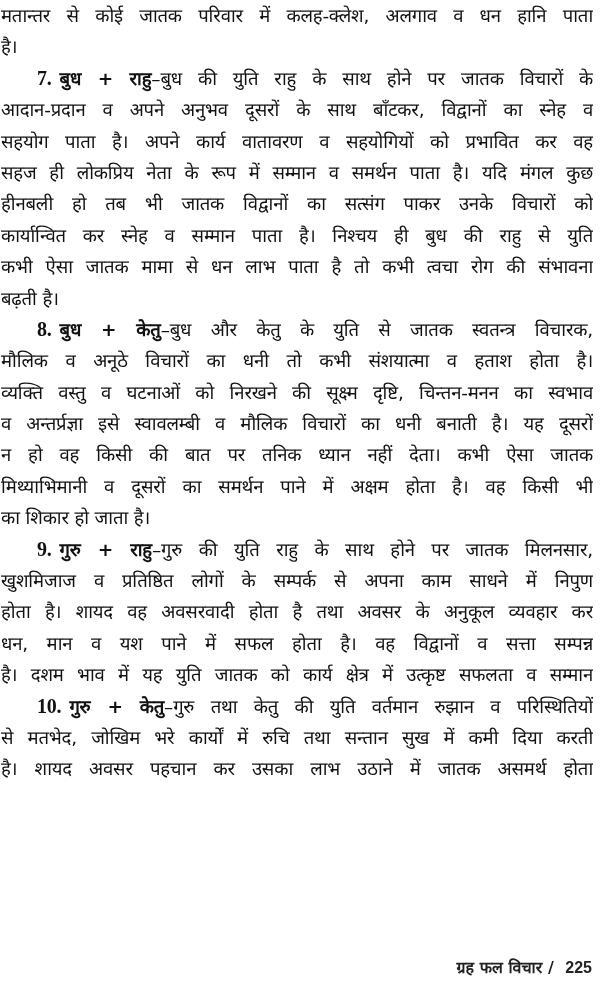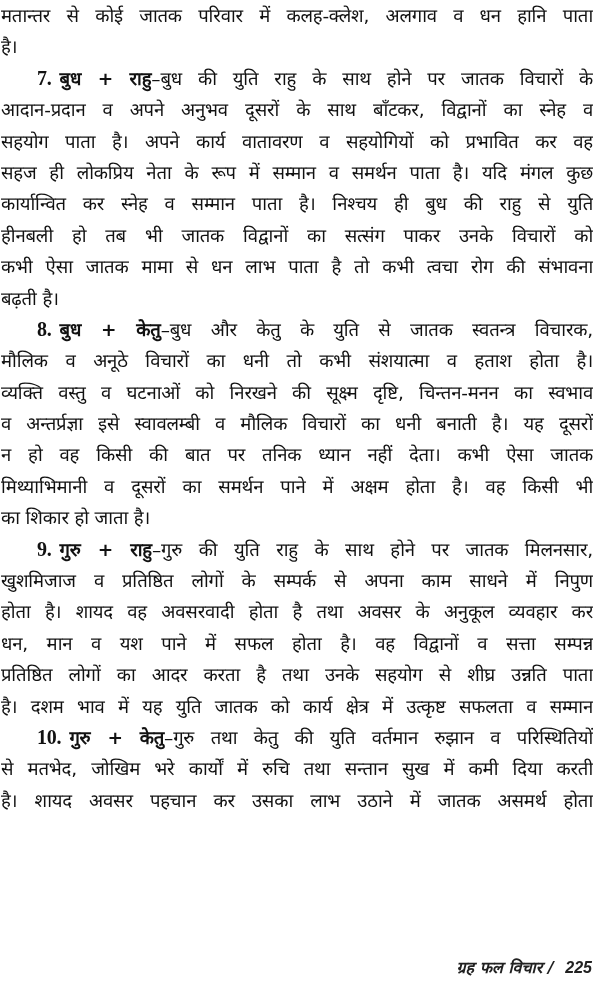--- a/index.html
+++ b/index.html
@@ -44,21 +44,20 @@
       margin-right: 8px;
     }
     .head {
       font-weight: bold;
     }
     .footer {
       position: absolute;
       right: 8px;
       top: 956px;
       font-size: 16px;
-      font-style: italic;
       font-weight: bold;
       color: #222222;
       font-family: "DejaVu Sans", sans-serif;
     }
     .footer .pg {
       font-family: "Liberation Sans", sans-serif;
       margin-left: 6px;
     }
   </style>
 </head>
@@ -69,42 +68,41 @@
   <div>
     <div class="line">मतान्तर से कोई जातक परिवार में कलह-क्लेश, अलगाव व धन हानि पाता</div>
     <div class="line last">है।</div>
   </div>
 
   <div>
     <div class="line first"><span class="num">7.</span><span class="head">बुध + राहु</span><span>–बुध की युति राहु के साथ होने पर जातक विचारों के</span></div>
     <div class="line">आदान-प्रदान व अपने अनुभव दूसरों के साथ बाँटकर, विद्वानों का स्नेह व</div>
     <div class="line">सहयोग पाता है। अपने कार्य वातावरण व सहयोगियों को प्रभावित कर वह</div>
     <div class="line">सहज ही लोकप्रिय नेता के रूप में सम्मान व समर्थन पाता है। यदि मंगल कुछ</div>
+    <div class="line">हीनबली हो तब भी जातक विद्वानों का सत्संग पाकर उनके विचारों को</div>
     <div class="line">कार्यान्वित कर स्नेह व सम्मान पाता है। निश्चय ही बुध की राहु से युति</div>
-    <div class="line">हीनबली हो तब भी जातक विद्वानों का सत्संग पाकर उनके विचारों को</div>
     <div class="line">कभी ऐसा जातक मामा से धन लाभ पाता है तो कभी त्वचा रोग की संभावना</div>
     <div class="line last">बढ़ती है।</div>
   </div>
 
   <div>
     <div class="line first"><span class="num">8.</span><span class="head">बुध + केतु</span><span>–बुध और केतु के युति से जातक स्वतन्त्र विचारक,</span></div>
     <div class="line">मौलिक व अनूठे विचारों का धनी तो कभी संशयात्मा व हताश होता है।</div>
     <div class="line">व्यक्ति वस्तु व घटनाओं को निरखने की सूक्ष्म दृष्टि, चिन्तन-मनन का स्वभाव</div>
     <div class="line">व अन्तर्प्रज्ञा इसे स्वावलम्बी व मौलिक विचारों का धनी बनाती है। यह दूसरों</div>
     <div class="line">न हो वह किसी की बात पर तनिक ध्यान नहीं देता। कभी ऐसा जातक</div>
     <div class="line">मिथ्याभिमानी व दूसरों का समर्थन पाने में अक्षम होता है। वह किसी भी</div>
     <div class="line last">का शिकार हो जाता है।</div>
   </div>
 
   <div>
     <div class="line first"><span class="num">9.</span><span class="head">गुरु + राहु</span><span>–गुरु की युति राहु के साथ होने पर जातक मिलनसार,</span></div>
     <div class="line">खुशमिजाज व प्रतिष्ठित लोगों के सम्पर्क से अपना काम साधने में निपुण</div>
     <div class="line">होता है। शायद वह अवसरवादी होता है तथा अवसर के अनुकूल व्यवहार कर</div>
     <div class="line">धन, मान व यश पाने में सफल होता है। वह विद्वानों व सत्ता सम्पन्न</div>
-    <div class="line">प्रतिष्ठित लोगों का आदर करता है तथा उनके सहयोग से शीघ्र उन्नति पाता</div>
     <div class="line">है। दशम भाव में यह युति जातक को कार्य क्षेत्र में उत्कृष्ट सफलता व सम्मान</div>
   </div>
 
   <div>
     <div class="line first"><span class="num">10.</span><span class="head">गुरु + केतु</span><span>–गुरु तथा केतु की युति वर्तमान रुझान व परिस्थितियों</span></div>
     <div class="line">से मतभेद, जोखिम भरे कार्यों में रुचि तथा सन्तान सुख में कमी दिया करती</div>
     <div class="line">है। शायद अवसर पहचान कर उसका लाभ उठाने में जातक असमर्थ होता</div>
   </div>
 </div>
 

